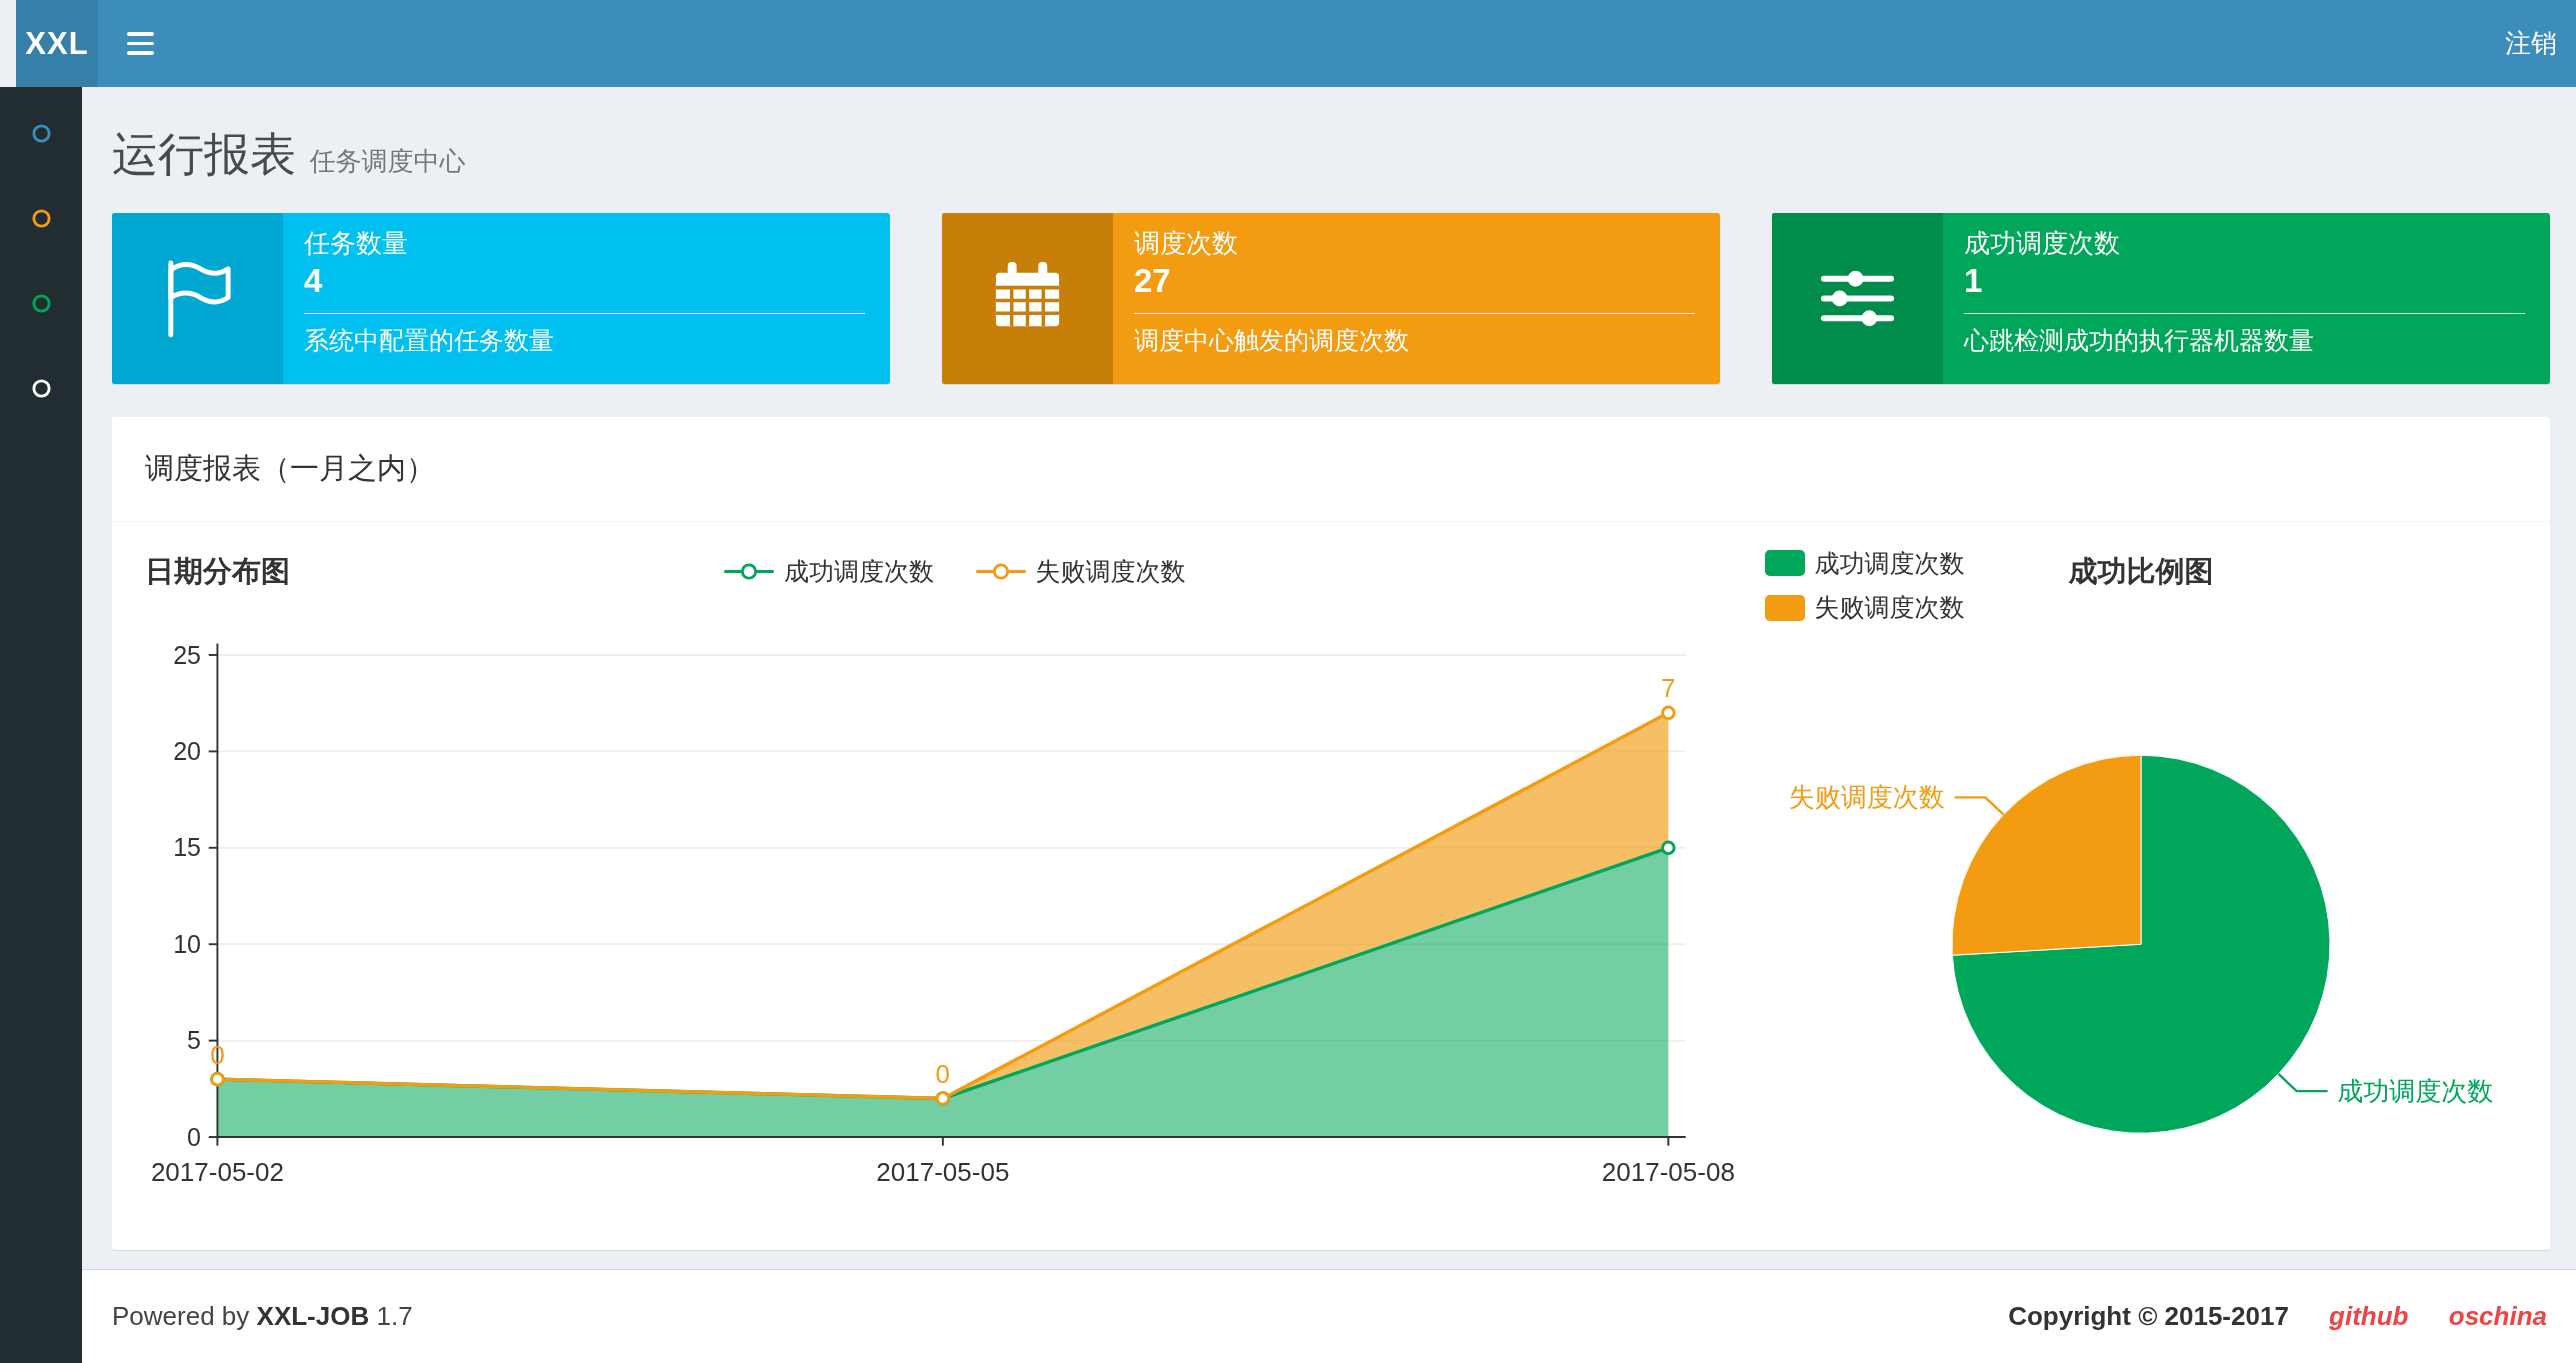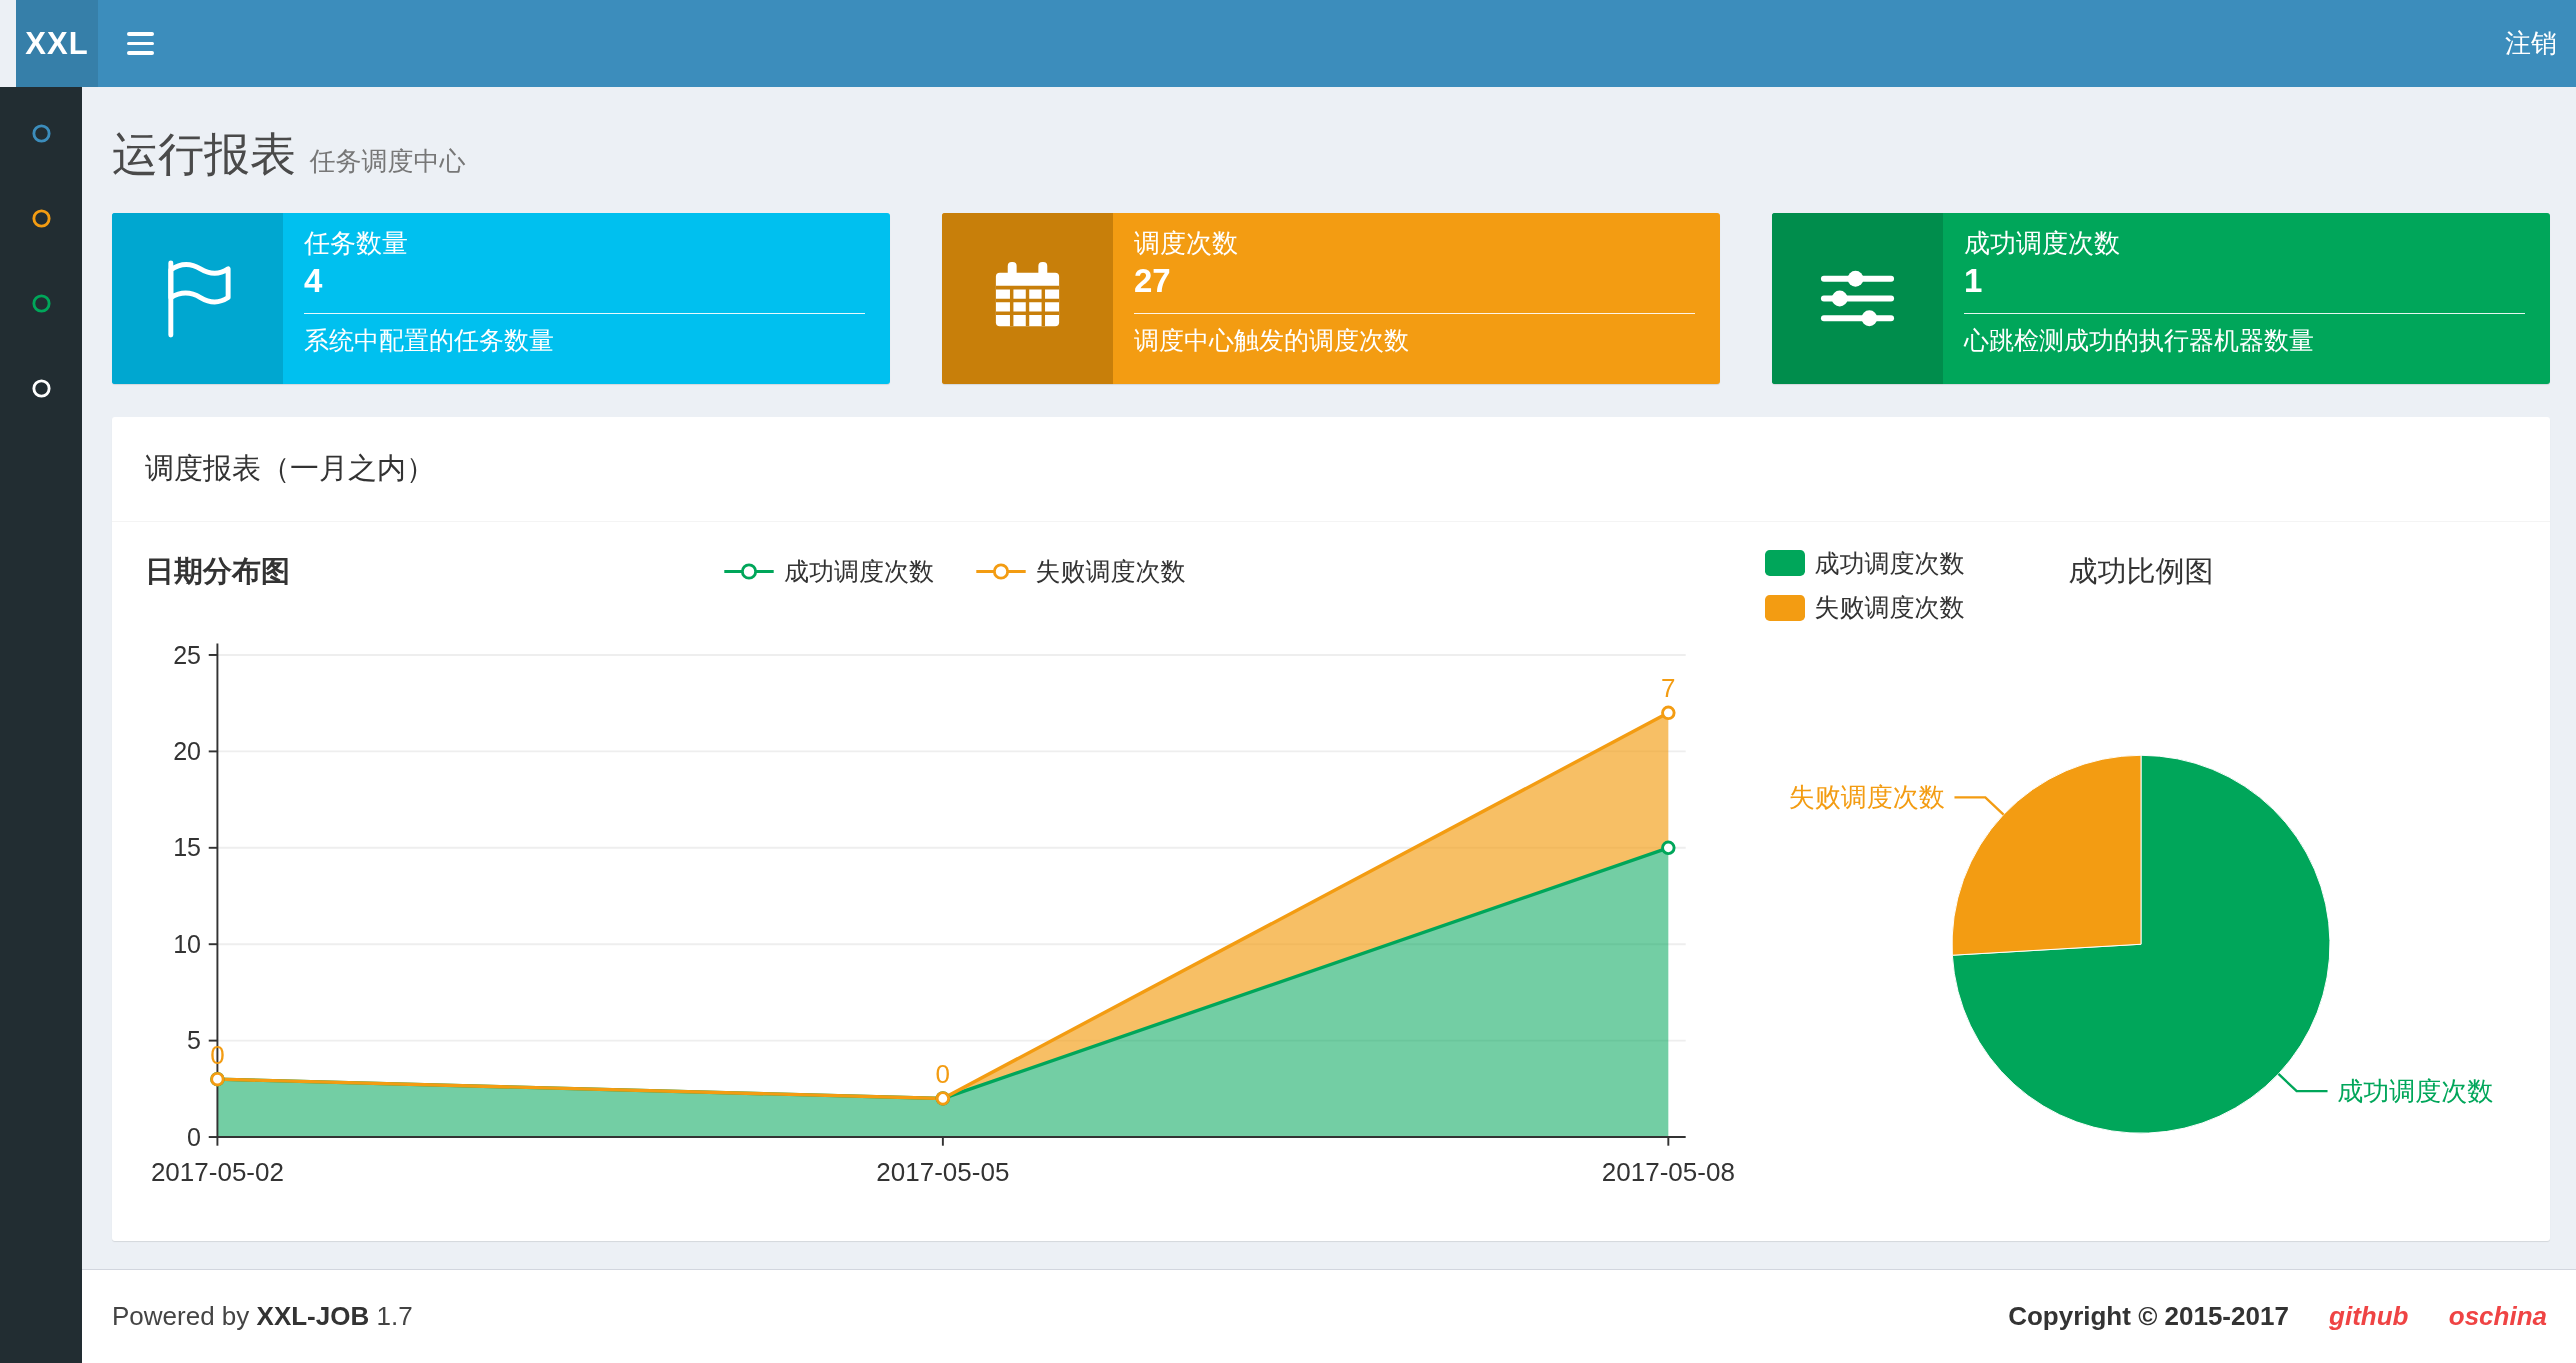--- a/index.html
+++ b/index.html
@@ -35,35 +35,35 @@
   .info-box-icon { width:171px; flex:0 0 171px; display:flex; align-items:center; justify-content:center; }
   .info-box-content { flex:1; padding:13.5px 25px 0 21px; }
   .ib-title { font-size:26px; line-height:33px; }
   .ib-value { font-size:33px; font-weight:bold; line-height:42px; }
   .ib-divider { height:0; border-top:1.9px solid rgba(255,255,255,.9); margin:11.6px 0 9.6px 0; }
   .ib-desc { font-size:25px; }
 
   
   .chart-panel { margin-top:33px; background:#fff; border-radius:2.9px; box-shadow:0 1px 1px rgba(0,0,0,.1); }
   .panel-header { padding:32px 33px; border-bottom:1px solid #f4f4f4; font-size:29px; color:#333; }
-  .panel-body { display:flex; padding:19px 33px 23px 33px; }
+  .panel-body { display:flex; padding:19px 33px 32px 33px; }
   .line-col { flex:0 0 1620px; }
   .pie-col { flex:1; }
 
   .chart-title-row { position:relative; height:60px; }
   .chart-title { font-size:29px; font-weight:bold; color:#333; line-height:60px; }
   .line-legend { position:absolute; top:0; left:0; right:0; height:60px; display:flex; align-items:center; justify-content:center; gap:42px; }
   .legend-item { display:flex; align-items:center; gap:9.6px; font-size:25px; color:#333; cursor:pointer; }
   .legend-mark { width:50px; height:19px; }
 
   .pie-header { position:relative; height:114px; }
   .pie-legend { position:absolute; top:5.8px; left:0; display:flex; flex-direction:column; gap:11.6px; }
   .pie-legend .legend-item .swatch { width:40px; height:26px; border-radius:4.8px; }
   .swatch-green { background:#00a65a; } .swatch-orange { background:#f39c12; }
-  .pie-title { text-align:center; font-size:29px; font-weight:normal; color:#333; line-height:60px; }
+  .pie-title { text-align:center; font-size:29px; font-weight:bold; color:#333; line-height:60px; }
 
   #line-chart, #pie-chart { overflow:visible; display:block; }
 
   
   .main-footer { position:absolute; left:82px; right:0; bottom:0; height:94px; background:#fff; border-top:1px solid #d2d6de; display:flex; align-items:center; justify-content:space-between; padding:0 29px 0 30px; font-size:26px; color:#444; }
   .main-footer .links a { color:#ef4444; text-decoration:none; font-weight:bold; margin-left:33px;font-style:italic; }
   .main-footer b { color:#333; }
 </style>
 </head>
 <body>

